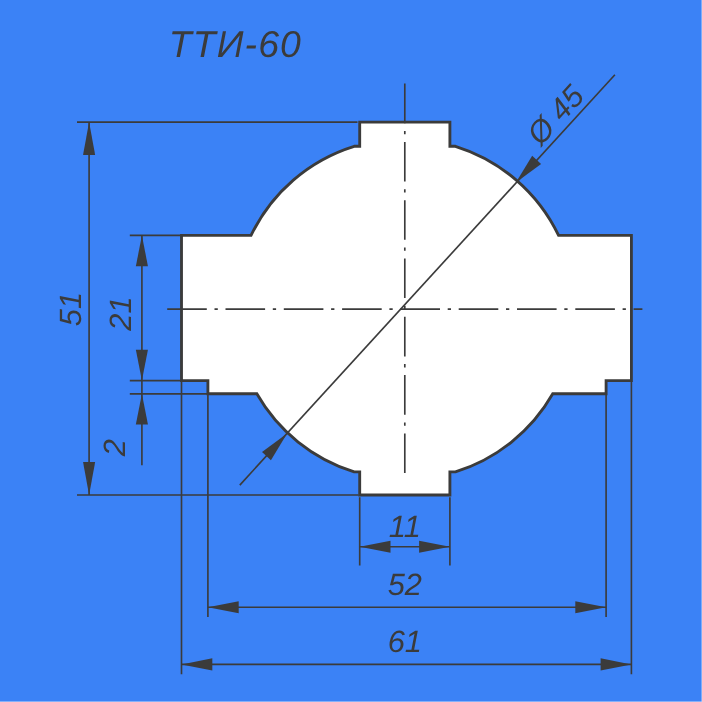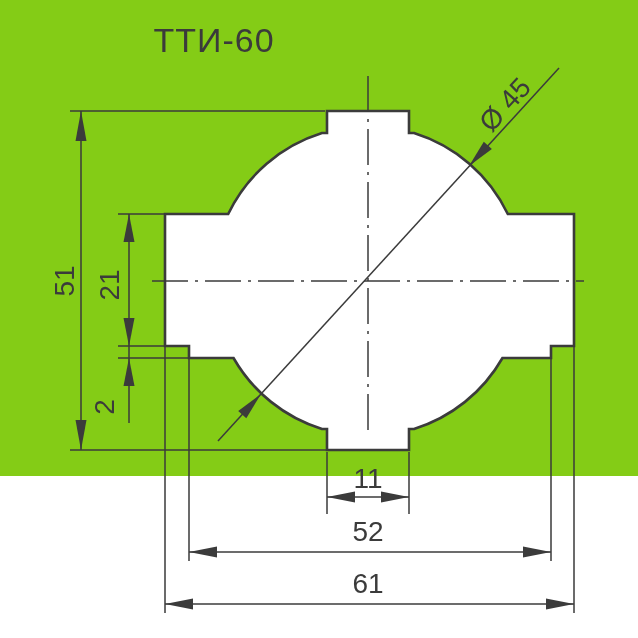--- a/index.html
+++ b/index.html
@@ -7,22 +7,23 @@
     padding: 0;
     background: #ffffff;
     width: 638px;
     height: 638px;
     overflow: hidden;
     font-family: "Liberation Sans", sans-serif;
   }
   #stage {
     position: relative;
     width: 638px;
-    height: 476px;
-    background: #84cc16;
+    height: 638px;
+    background: #3b82f6;
+    font-style: italic;
   }
   svg text {
     font-family: "Liberation Sans", sans-serif;
     fill: #3b3b3b;
   }
   .dim-label { font-size: 28px; }
   .title-label { font-size: 34px; letter-spacing: 1px; }
 </style>
 </head>
 <body>

